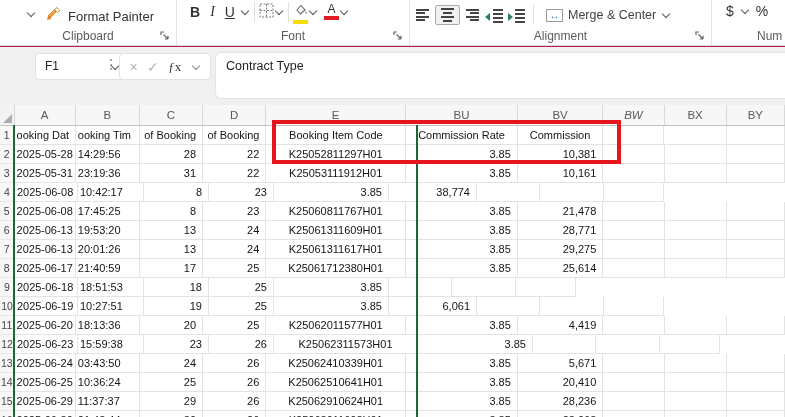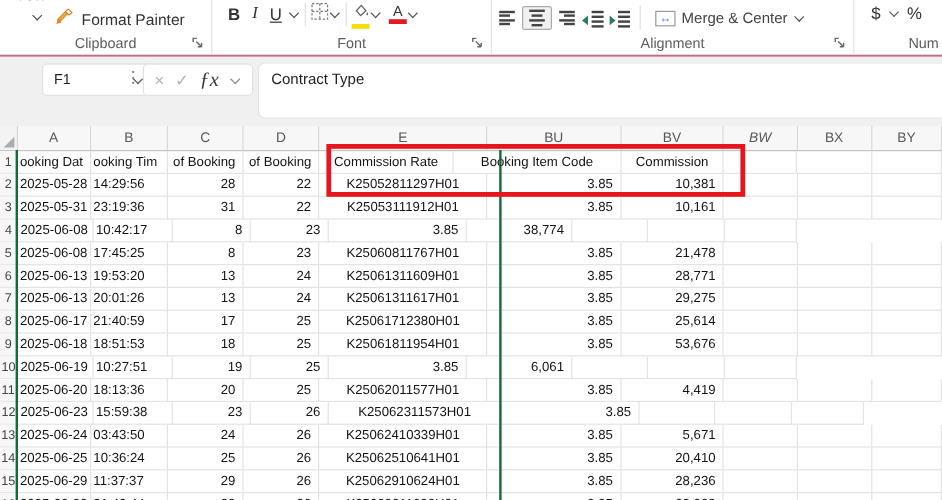--- a/index.html
+++ b/index.html
@@ -45,21 +45,21 @@
   .num-label { position:absolute; bottom:3px; left:45px; font-size:12px; color:#5c5c5c; white-space:nowrap; }
 
   
   .fstrip { position:absolute; top:47px; left:0; width:785px; height:58px; background:#f0f0f0; }
   .namebox { position:absolute; left:5px; top:6px; width:96px; height:27px; background:#fff; border:1px solid #e2e2e2; border-radius:4px; font-size:12px; color:#222; line-height:25px; padding-left:9px;margin-left:30px; }
   .namebox .chev { position:absolute; right:10px; top:9px; border-color:#555; }
   .dots { position:absolute; left:110px; top:12px; display:flex; flex-direction:column; gap:2.5px; }
   .dots i { width:2px; height:2px; border-radius:50%; background:#8a8a8a; }
   .fxbox { position:absolute; left:119px; top:6px; width:92px; height:27px; background:#fff; border:1px solid #e2e2e2; border-radius:4px; display:flex; align-items:center; justify-content:space-evenly; }
   .fx-cancel, .fx-enter { font-size:14px; color:#b3b3b3; }
-  .fx-fx { font-size:17px; color:#3b3b3b; font-style:italic; font-family:"Liberation Serif",serif; }
+  .fx-fx { font-size:13px; color:#3b3b3b; font-family:"Liberation Serif",serif; }
   .fxbox .chev { border-color:#8a8a8a; }
   .finput { position:absolute; left:215px; top:5px; width:570px; height:47px; background:#fff; border:1px solid #e4e4e4; border-right:none; border-radius:6px 0 0 6px; font-size:12.5px; color:#222; padding:6px 0 0 10px; }
 
   
   .grid { position:absolute; top:105px; left:0; width:785px; height:312px; background:#fff; }
   .colhdr-row { display:flex; height:21px; background:#f7f7f7; border-bottom:1px solid #c4c4c4; }
   .corner { position:relative; background:#f3f3f3; border-right:1px solid #d5d5d5; }
   .corner::after { content:""; position:absolute; right:2px; bottom:2px; width:0; height:0; border-left:9px solid transparent; border-bottom:9px solid #a9adb3; }
   .ch { font-size:11.5px; color:#585858; text-align:center; line-height:20px; border-right:1px solid #d9d9d9; overflow:hidden; }
   .grow { display:flex; height:19px; }
@@ -242,22 +242,22 @@
         <div class="ch c10">BX</div>
         <div class="ch c11">BY</div>
       </div>
     <div>
         <div class="grow">
           <div class="rowhdr c1">1</div>
           <div class="cell c2 al">ooking Dat</div>
           <div class="cell c3 al">ooking Tim</div>
           <div class="cell c4 ar">of Booking</div>
           <div class="cell c5 ar">of Booking</div>
+          <div class="cell c6 ac">Booking Item Code</div>
           <div class="cell c7 ac">Commission Rate</div>
-          <div class="cell c6 ac">Booking Item Code</div>
           <div class="cell c8 ac">Commission</div>
           <div class="cell c9 al"></div>
           <div class="cell c10 al"></div>
           <div class="cell c11 al"></div>
         </div>
         <div class="grow">
           <div class="rowhdr c1">2</div>
           <div class="cell c2 al">2025-05-28</div>
           <div class="cell c3 al">14:29:56</div>
           <div class="cell c4 ar">28</div>
@@ -345,23 +345,21 @@
           <div class="cell c9 al"></div>
           <div class="cell c10 al"></div>
           <div class="cell c11 al"></div>
         </div>
         <div class="grow">
           <div class="rowhdr c1">9</div>
           <div class="cell c2 al">2025-06-18</div>
           <div class="cell c3 al">18:51:53</div>
           <div class="cell c4 ar">18</div>
           <div class="cell c5 ar">25</div>
-          <div class="cell c6 ac">K25061811954H01</div>
-          <div class="cell c7 ar">3.85</div>
-          <div class="cell c8 ar">53,676</div>
+          <div class="cell c7 ar">3.85</div>
           <div class="cell c9 al"></div>
           <div class="cell c10 al"></div>
           <div class="cell c11 al"></div>
         </div>
         <div class="grow">
           <div class="rowhdr c1">10</div>
           <div class="cell c2 al">2025-06-19</div>
           <div class="cell c3 al">10:27:51</div>
           <div class="cell c4 ar">19</div>
           <div class="cell c5 ar">25</div>

